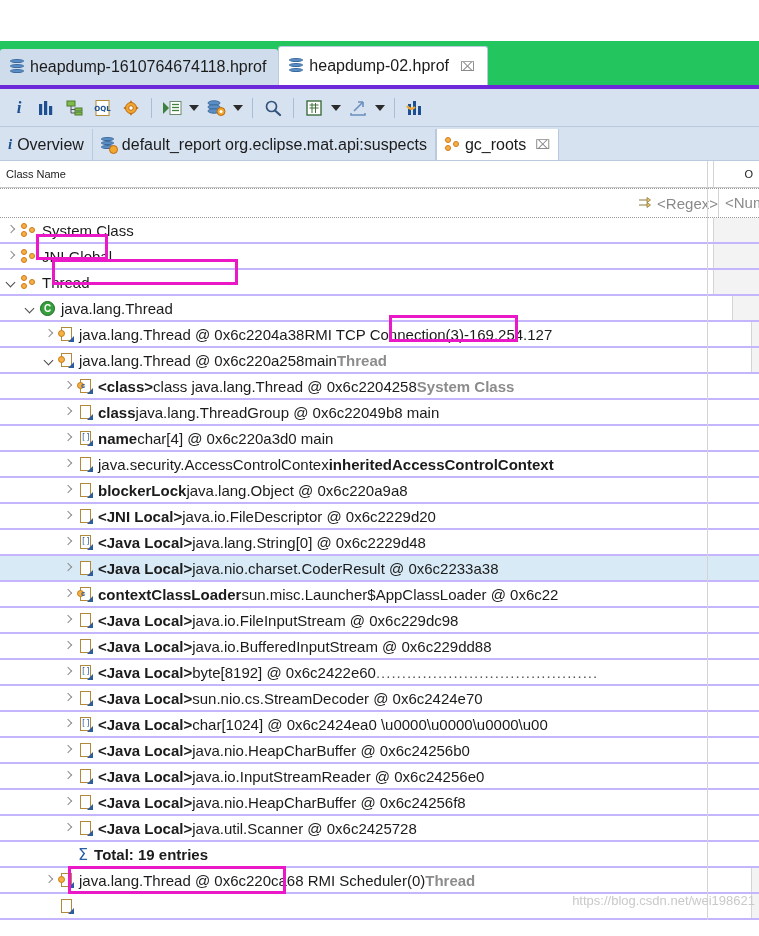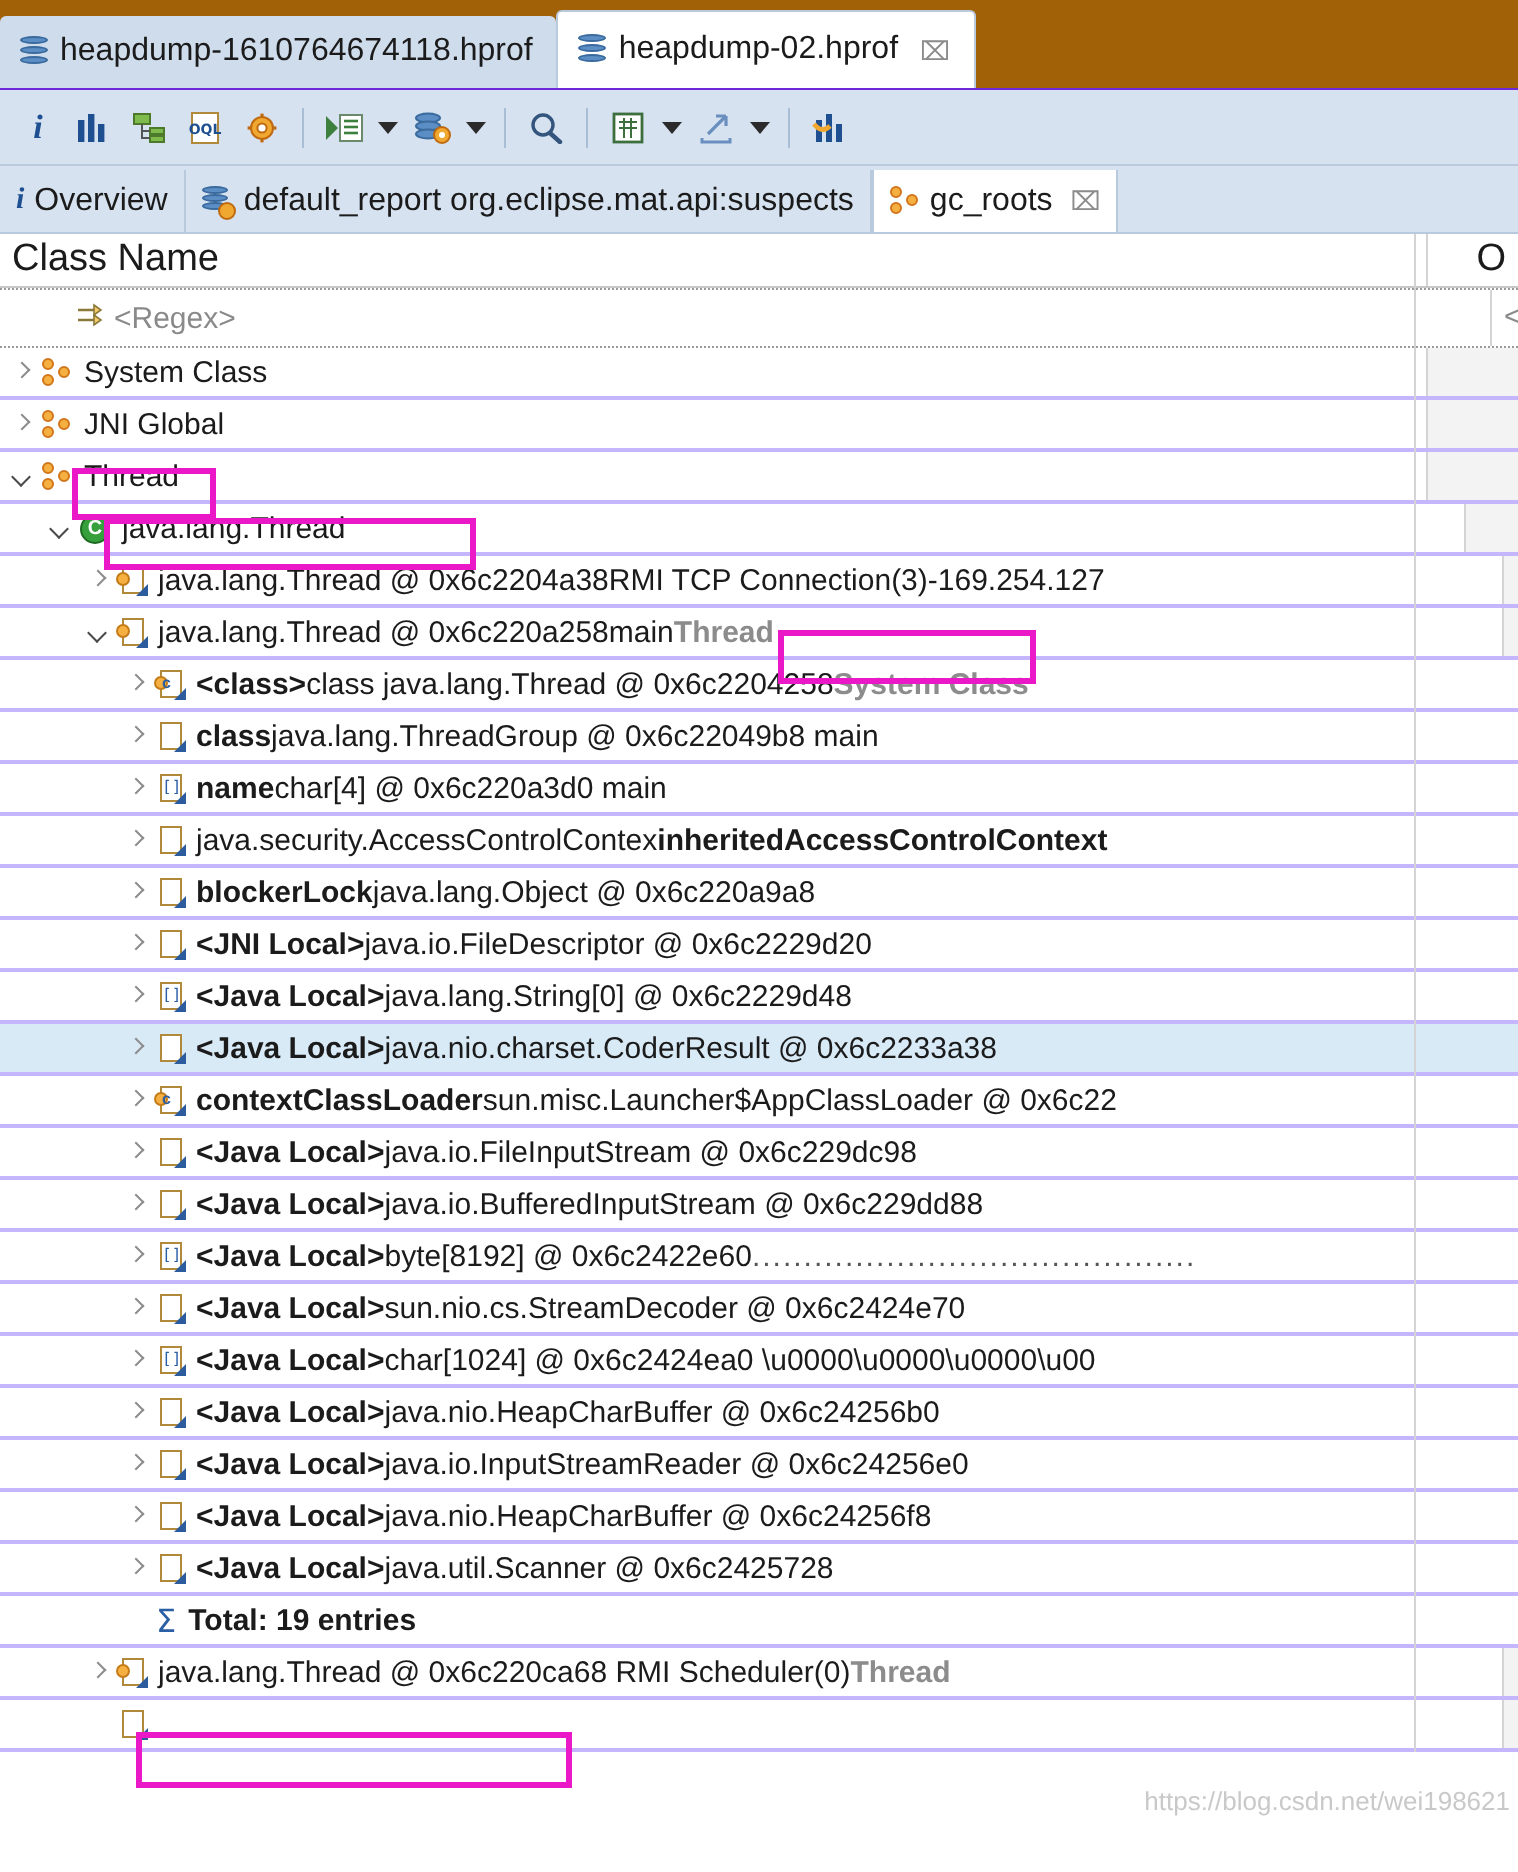--- a/index.html
+++ b/index.html
@@ -6,22 +6,22 @@
   body{
     width:759px;height:936px;overflow:hidden;
     background:#ffffff;
     font-family:"Liberation Sans", sans-serif;
     font-size:15px;
     color:#1b1b1b;
     -webkit-font-smoothing:antialiased;
   }
   
   .editor-tabs{
-    position:relative;height:44px;background:#a16207;
-    border-bottom:1px solid #6d28d9;display:flex;align-items:flex-end;
+    position:relative;height:44px;background:#22c55e;
+    border-bottom:4px solid #6d28d9;display:flex;align-items:flex-end;margin-top:41px;
   }
   .etab{
     height:36px;display:flex;align-items:center;gap:6px;
     padding:0 12px 0 10px;font-size:16px;color:#1b1b1b;
     border-top-left-radius:3px;border-top-right-radius:3px;
   }
   .etab.inactive{background:#cfdcec;}
   .etab.active{background:#ffffff;border:1px solid #b9cade;border-bottom:none;height:38px;}
   .etab .close{color:#8b8b8b;font-size:13px;margin-left:5px;}
   .heap-icon{
@@ -72,30 +72,30 @@
   .rep i:nth-child(1){top:0;}
   .rep i:nth-child(2){top:4px;}
   .rep i:nth-child(3){top:8px;}
   .rep u{position:absolute;right:-1px;bottom:-1px;width:9px;height:9px;border-radius:50%;background:#f0a830;border:1.5px solid #c06a10;box-sizing:border-box;}
 
   
   .grid{position:relative;background:#fff;}
   .col-split{position:absolute;top:0;bottom:0;left:707px;width:1px;background:#d4d4d4;}
   .hdr{
     height:26px;display:flex;align-items:center;
-    border-bottom:1px solid #c8c8c8;background:#fff;font-size:19px;
+    border-bottom:1px solid #c8c8c8;background:#fff;font-size:11px;
   }
   .hdr .c1{flex:0 0 707px;padding-left:6px;}
   .hdr .c2{flex:1;text-align:right;padding-right:6px;border-left:1px solid #d4d4d4;height:26px;line-height:26px;}
 
   .filter{
     height:28px;display:flex;align-items:center;color:#8a8a8a;font-size:15px;
     border-bottom:1px dotted #9a9a9a;border-top:1px dotted #9a9a9a;background:#fff;
   }
-  .filter .c1{flex:0 0 707px;display:flex;align-items:center;padding-left:38px;gap:5px;}
+  .filter .c1{flex:0 0 707px;display:flex;align-items:center;padding-left:11px;gap:5px;justify-content:flex-end;}
   .filter .c2{flex:1;padding-left:6px;border-left:1px solid #d4d4d4;height:28px;line-height:28px;}
 
   .row{
     height:24px;display:flex;align-items:center;
     border-bottom:2px solid #c4b5fd;background:#fff;position:relative;
   }
   .row.sel{background:#d9eaf7;}
   .row .c1{flex:0 0 707px;display:flex;align-items:center;height:24px;overflow:hidden;white-space:nowrap;}
   .row .c2{flex:1;height:24px;border-left:1px solid #d4d4d4;background:#f3f3f3;}
 

